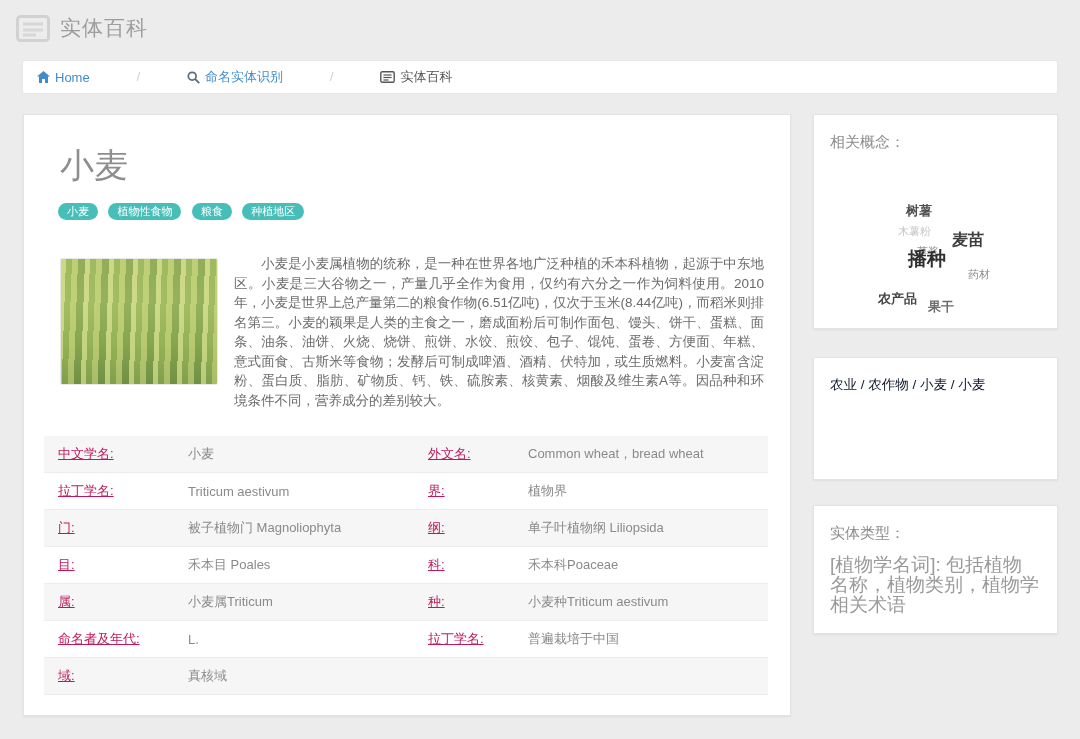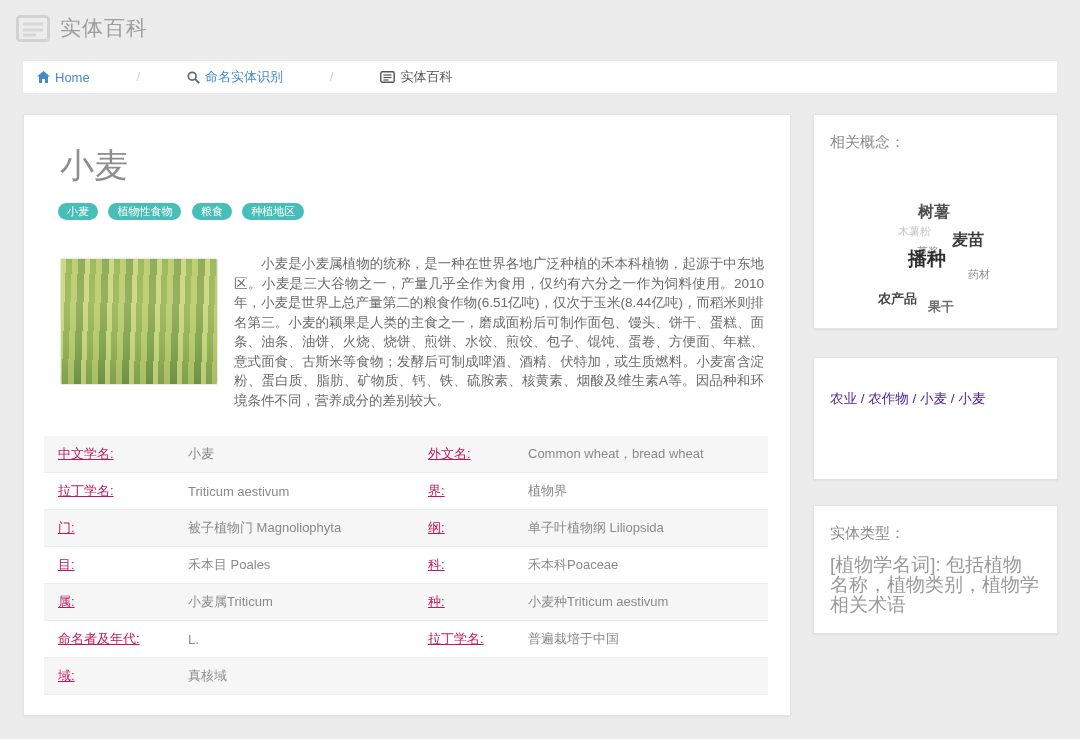--- a/index.html
+++ b/index.html
@@ -122,31 +122,31 @@
     background: #fff;
     border: 1px solid #e3e3e3;
     box-shadow: 0 1px 2px rgba(0,0,0,.06);
     padding: 18px 16px;
   }
   .side-title { font-size: 15px; font-weight: normal; color: #8b8b8b; }
 
   .card-related { height: 215px; margin-bottom: 28px; position: relative; }
   .cloud-box { position: relative; height: 150px; }
   .cloud-word { position: absolute; white-space: nowrap; cursor: pointer; }
-  .w1 { left: 76px;  top: 50px;  font-size: 16px; font-weight: bold; color: #4f4f4f; margin-left: 12px; }
+  .w1 { left: 76px;  top: 50px;  font-size: 13px; font-weight: bold; color: #4f4f4f; }
   .w2 { left: 68px;  top: 72px;  font-size: 11px; color: #c6c6c6; }
   .w3 { left: 122px; top: 78px;  font-size: 16px; font-weight: bold; color: #3d3d3d; }
   .w4 { left: 42px;  top: 92px;  font-size: 11px; color: #979797; margin-left: 45px; }
   .w5 { left: 78px;  top: 94px;  font-size: 19px; font-weight: bold; color: #2f2f2f; }
   .w6 { left: 138px; top: 115px; font-size: 11px; color: #8d8d8d; }
   .w7 { left: 48px;  top: 138px; font-size: 13px; font-weight: bold; color: #464646; }
   .w8 { left: 98px;  top: 146px; font-size: 13px; font-weight: bold; color: #6d6d6d; }
 
   .card-agri { min-height: 123px; margin-bottom: 25px; }
-  .agri-path { font-size: 13.5px; color: #4c1d95; margin-top: 14px; cursor: pointer; }
+  .agri-path { font-size: 13.5px; color: #0f172a; margin-top: 0; cursor: pointer; }
 
   .card-type { min-height: 123px; }
   .type-text { font-size: 19px; color: #9a9a9a; line-height: 20px; margin-top: 12px; }
 </style>
 </head>
 <body>
 
 <div class="app-header">
   <svg class="app-logo" viewBox="0 0 34 27">
     <rect x="1.5" y="1.5" width="31" height="24" rx="3" fill="none" stroke="#d2d2d2" stroke-width="3"></rect>

